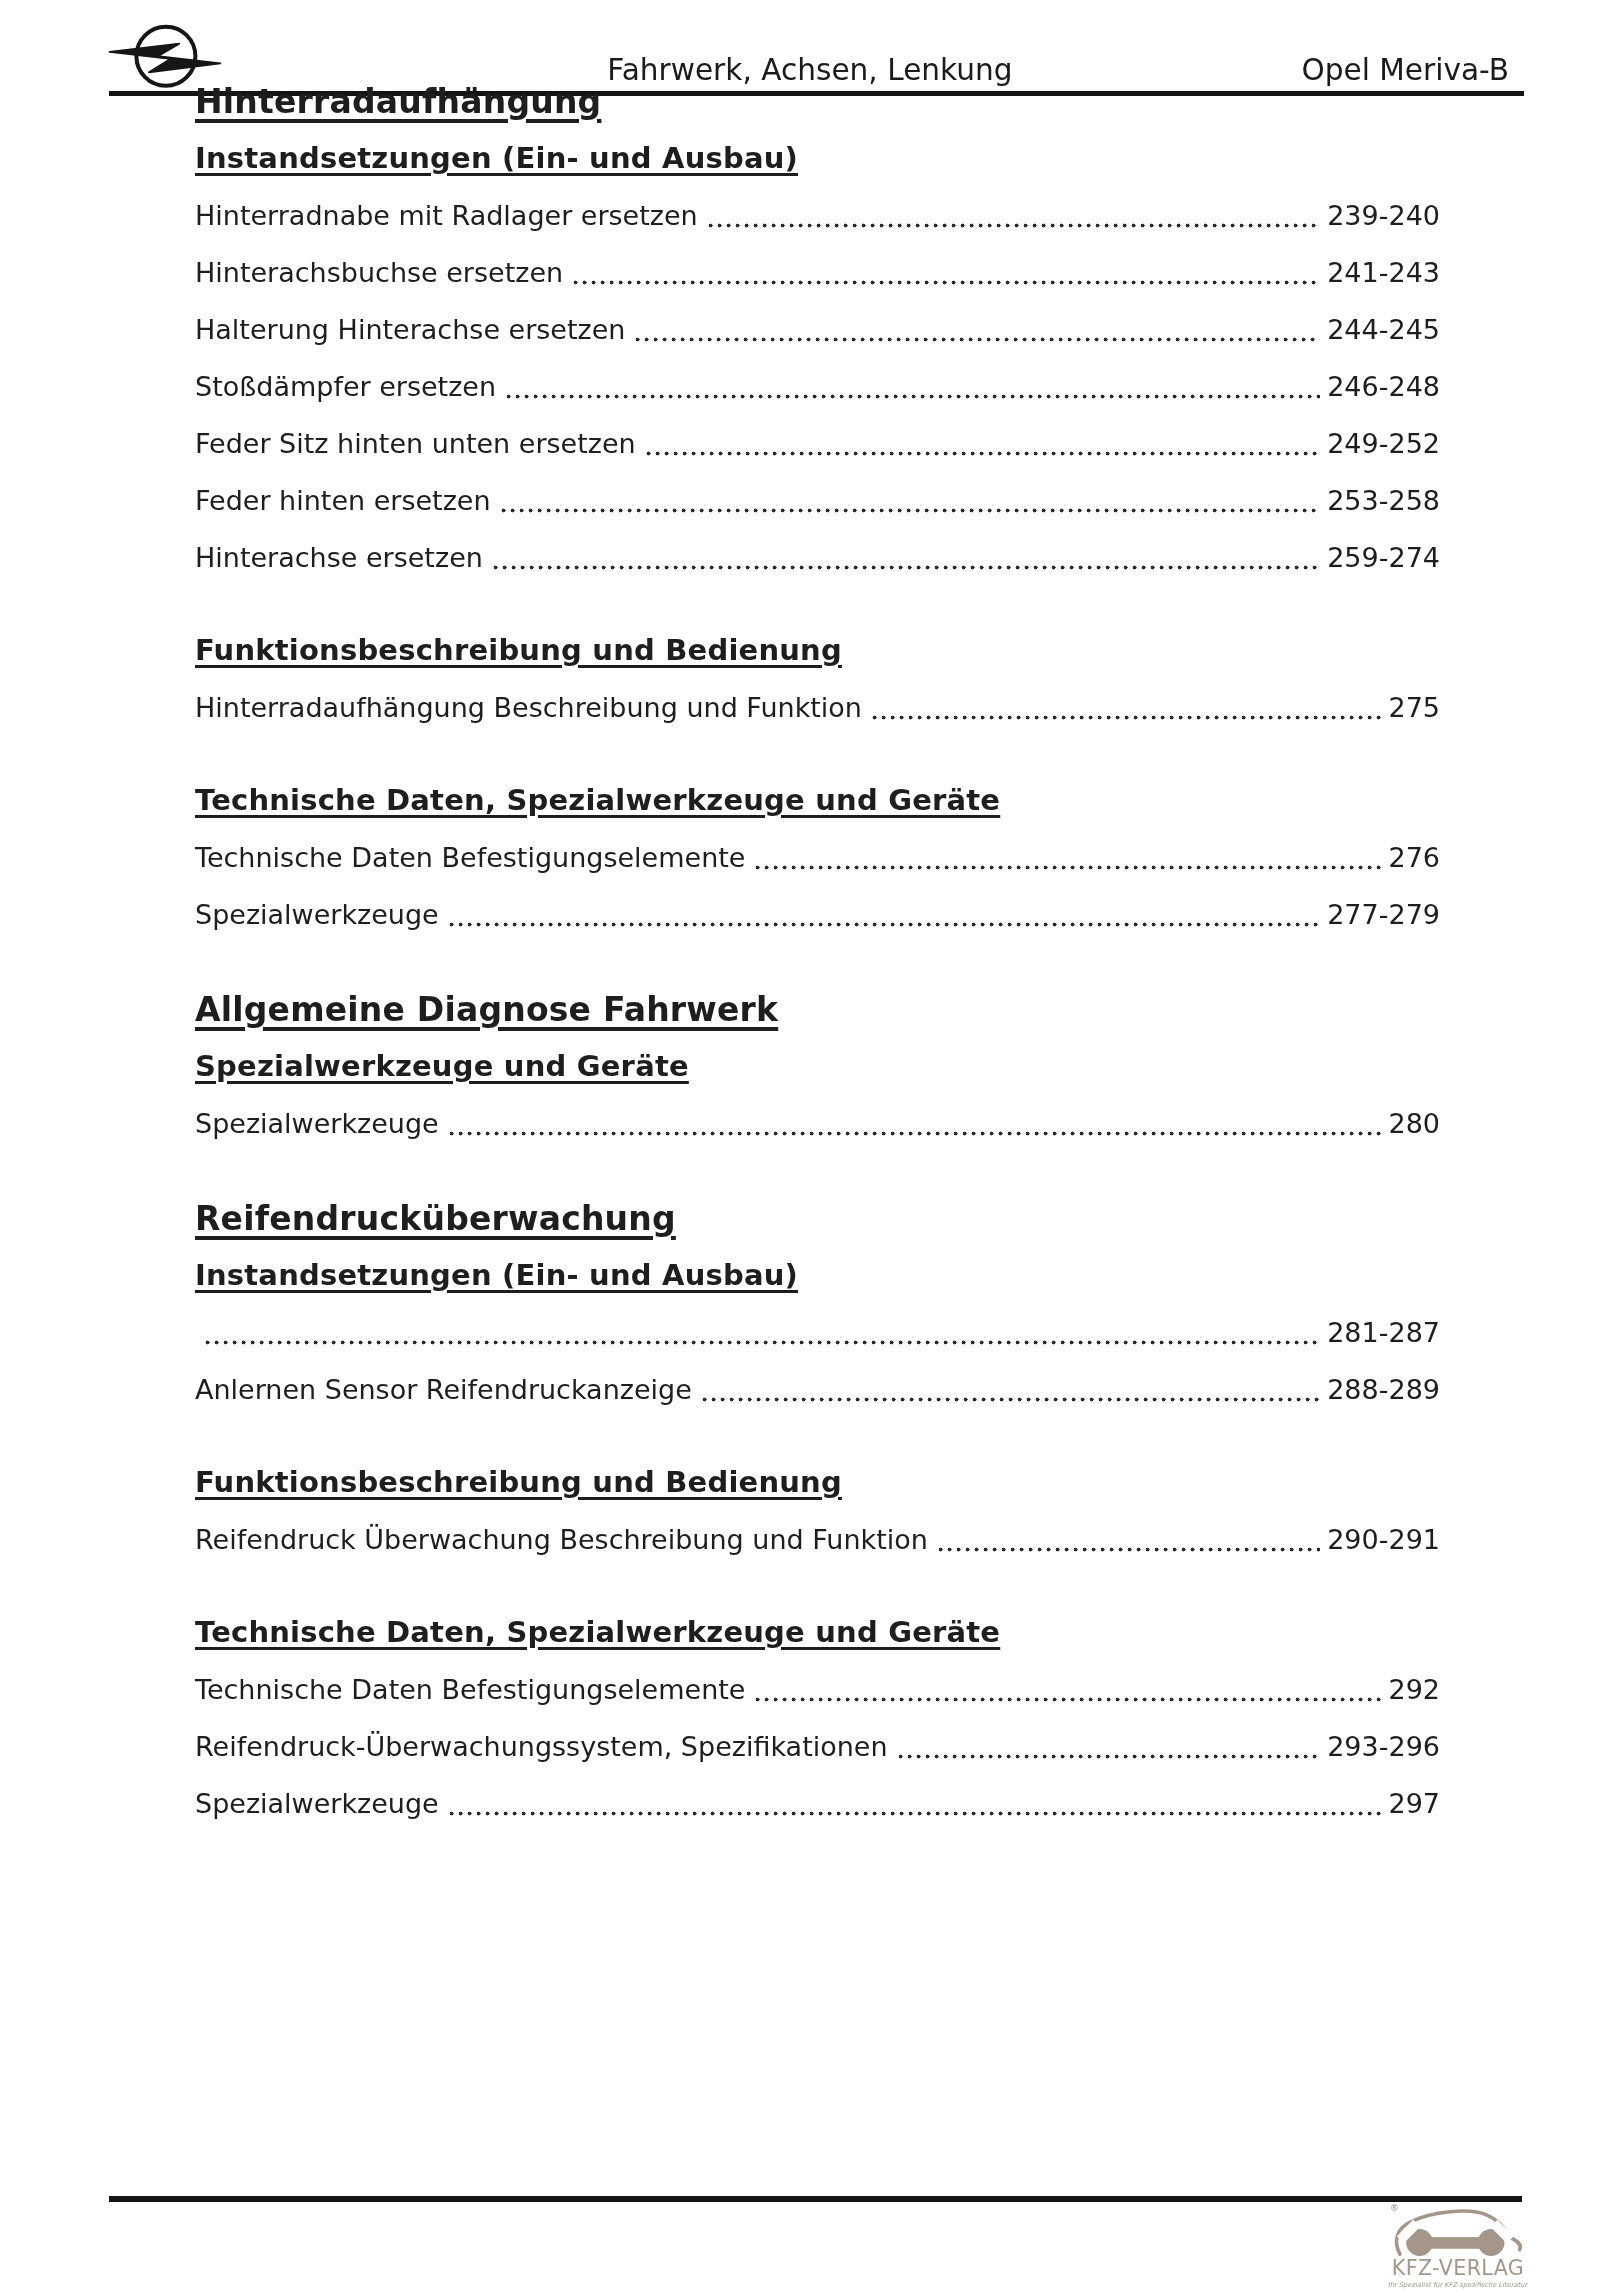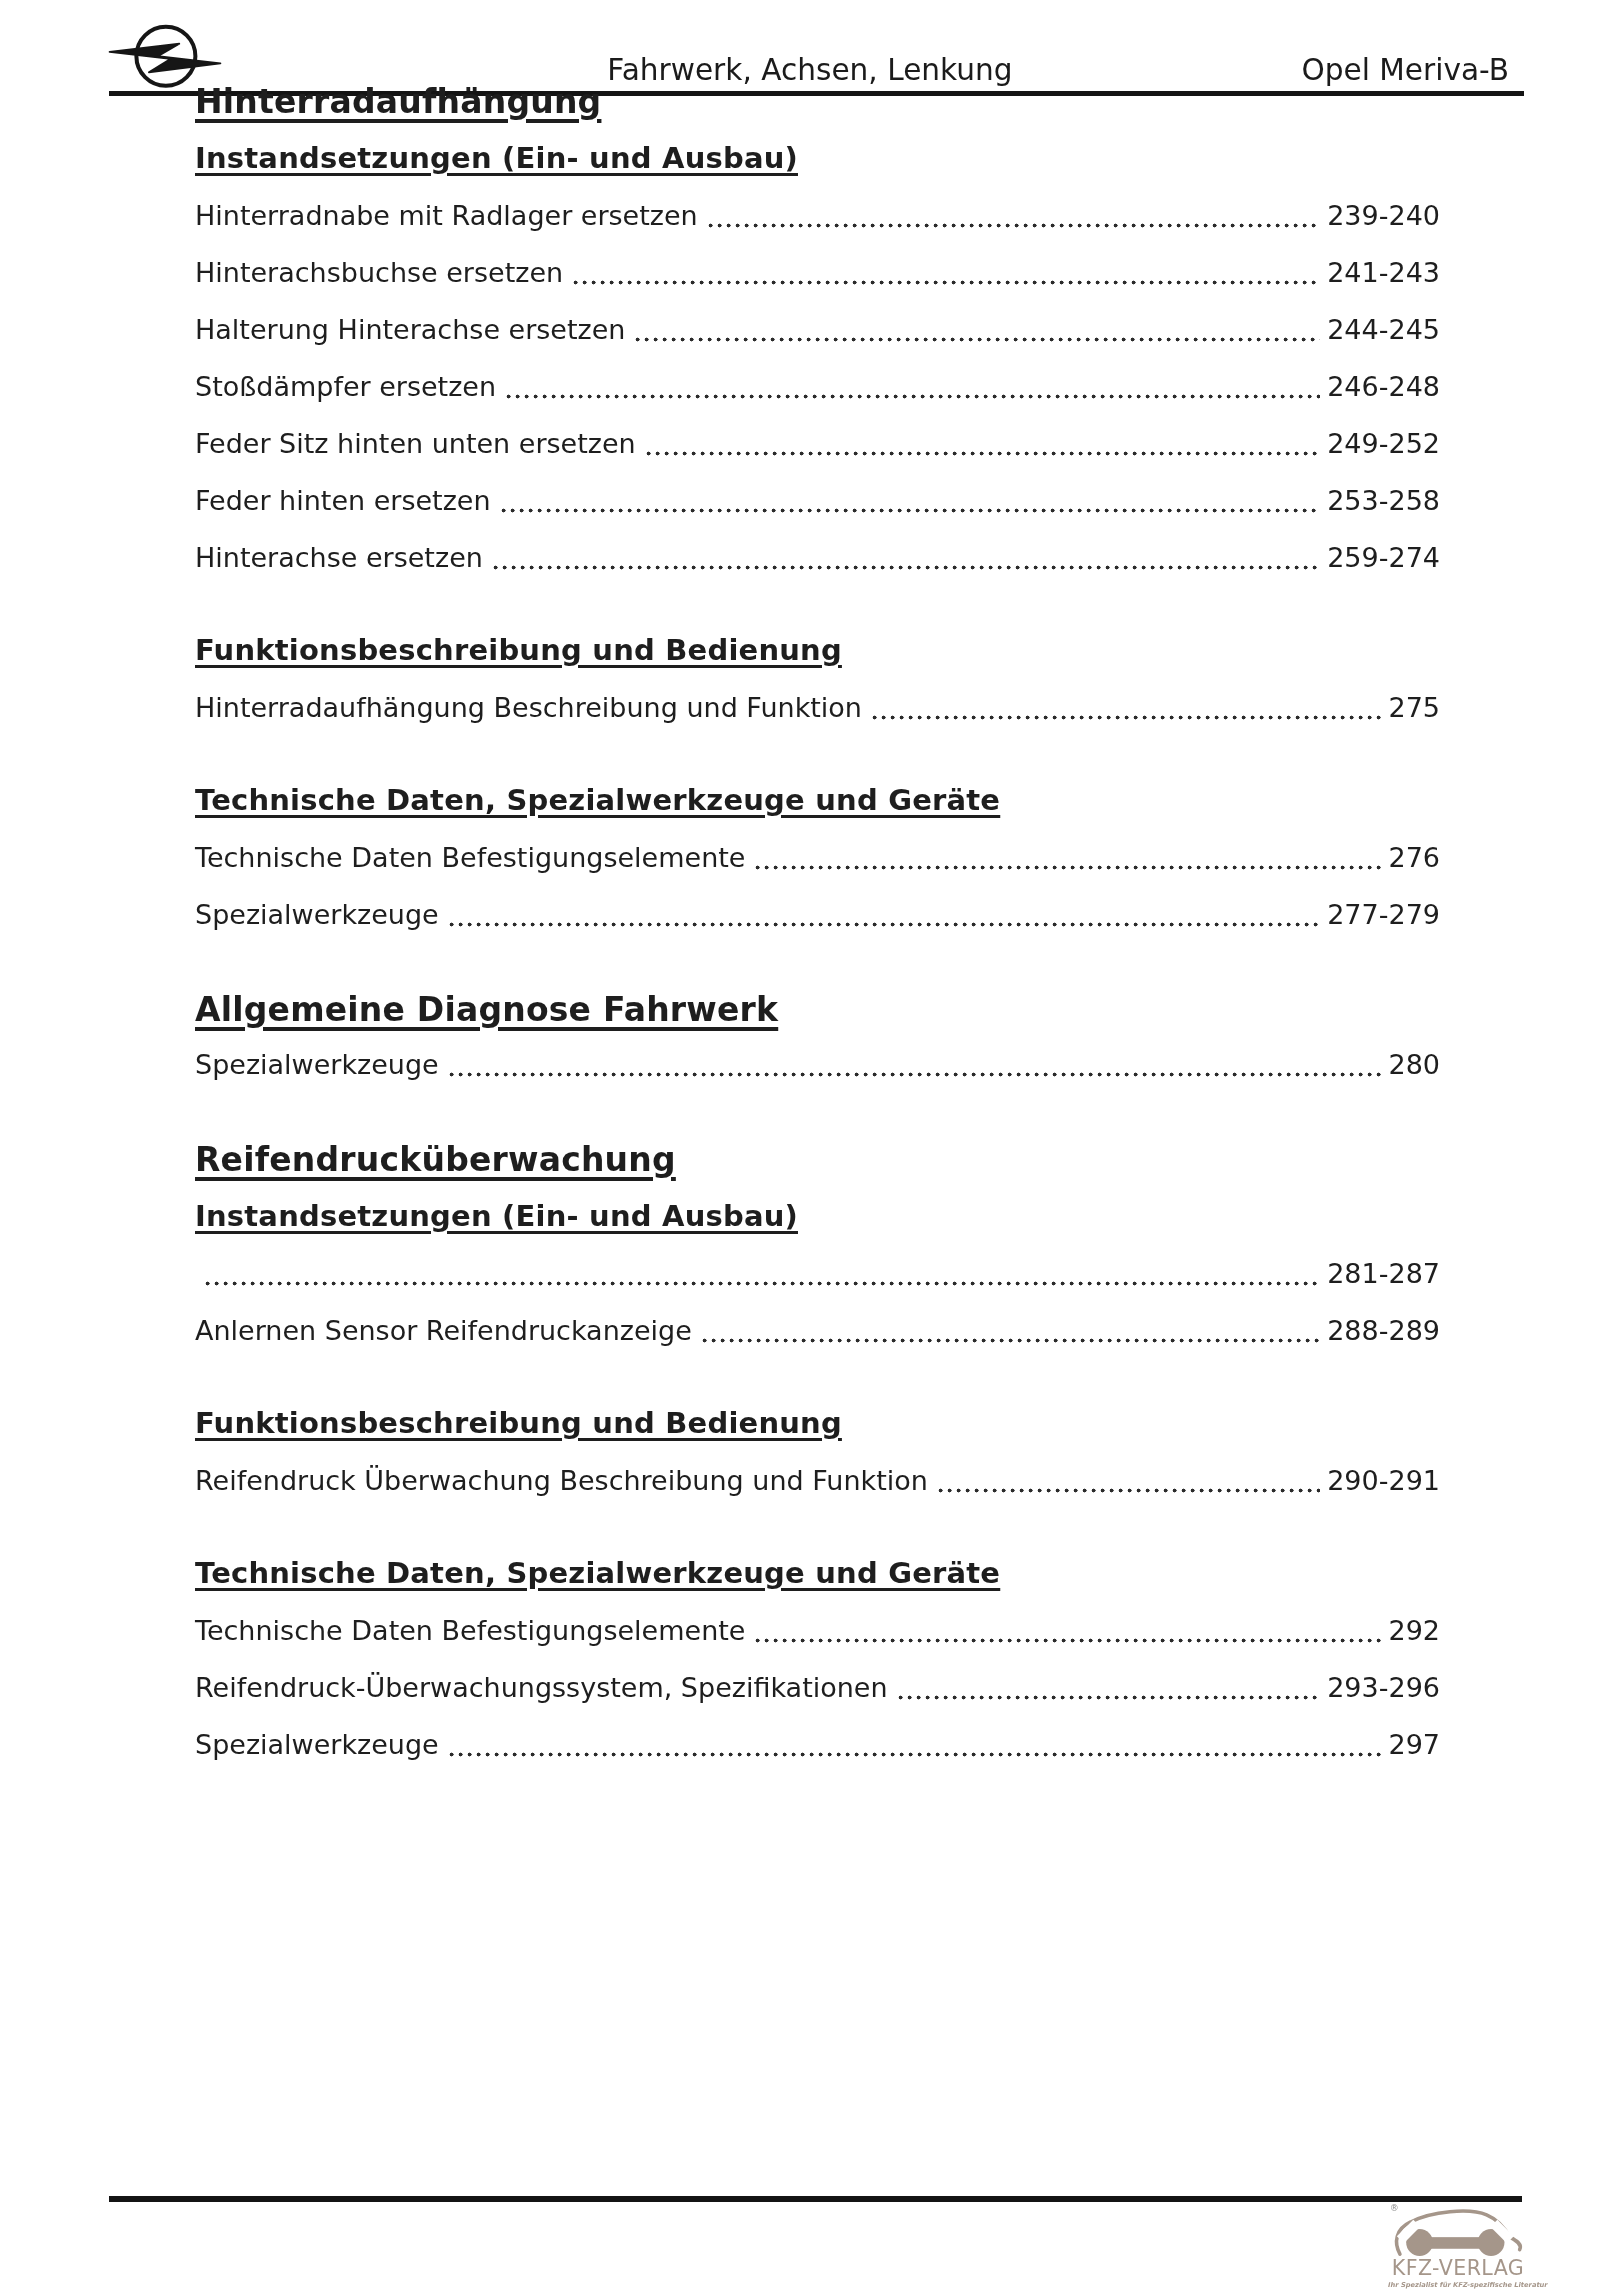--- a/index.html
+++ b/index.html
@@ -82,21 +82,21 @@
   }
   .kfz-logo .rmark {
     position: absolute; left: 1.8px; top: 0px;
     font-size: 9px; color: #8d8d8d;
   }
   .kfz-logo .brand {
     font-size: 20.6px; line-height: 21.5px; font-weight: 500;
     letter-spacing: 0.4px; white-space: nowrap; margin-top: -1.8px;
   }
   .kfz-logo .tagline {
-    font-size: 6.7px; line-height: 9px; font-style: italic; font-weight: bold;
+    font-size: 6.7px; line-height: 9px; font-style: italic; font-weight: normal;
     white-space: nowrap; margin-top: 0.9px;
   }
 </style>
 </head>
 <body>
 
 <div class="page">
 
   <div class="header">
     <svg class="opel-logo" width="118" height="90" viewBox="0 0 132 100">
@@ -173,20 +173,21 @@
           <span class="leader"></span>
           <span class="pg">277-279</span>
         </div>
       </div>
     </section>
 
     <section>
       <h1 class="chapter-title"><span>Allgemeine Diagnose Fahrwerk</span></h1>
 
       <div class="group">
+        <h2 class="group-heading"><span>Spezialwerkzeuge und Geräte</span></h2>
         <div class="toc-row">
           <span class="lbl">Spezialwerkzeuge</span>
           <span class="leader"></span>
           <span class="pg">280</span>
         </div>
       </div>
     </section>
 
     <section>
       <h1 class="chapter-title"><span>Reifendrucküberwachung</span></h1>

